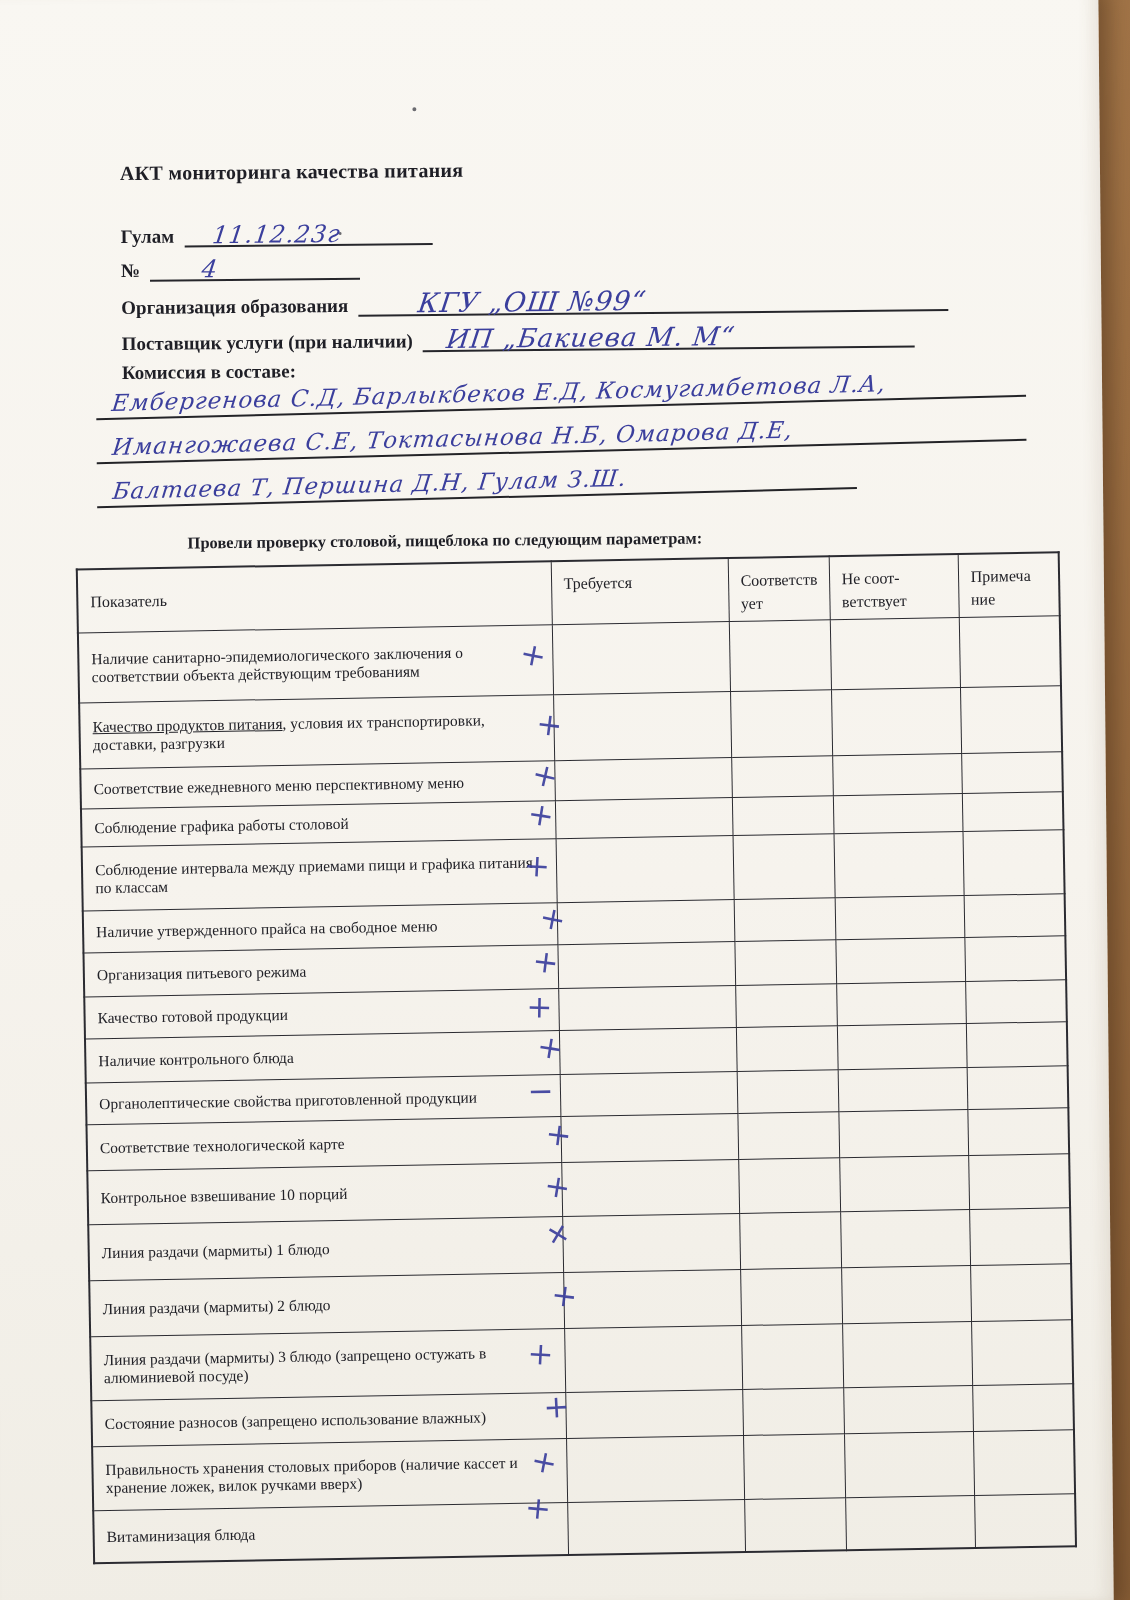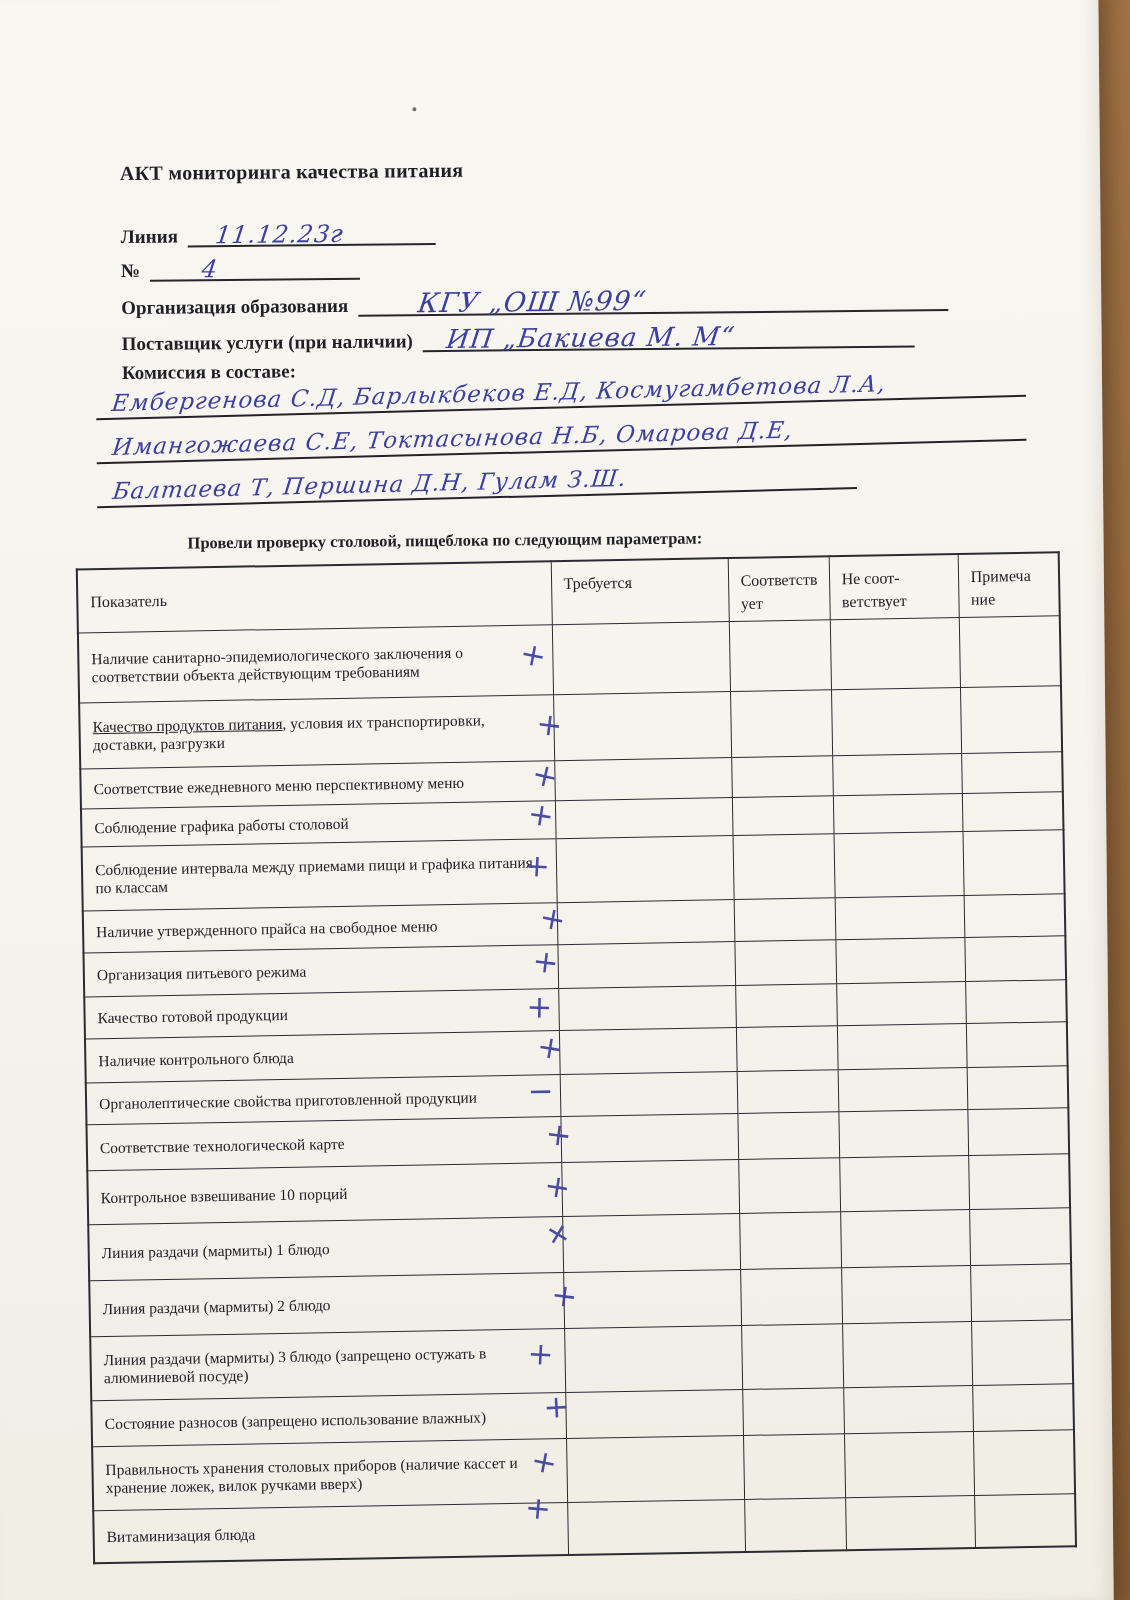--- a/index.html
+++ b/index.html
@@ -59,21 +59,21 @@
 <body>
 
 <div class="paper">
   <div class="speck" style="left:435px;top:118px;width:4px;height:4px;"></div>
   <div class="speck" style="left:360px;top:242px;width:3px;height:3px;"></div>
 
   <div class="content">
     <h1 class="page-title">АКТ мониторинга качества питания</h1>
 
     <div class="field f0">
-      <span>Линия</span><span class="fline"><span class="hand">11.12.23г</span></span>
+      <span>Гулам</span><span class="fline"><span class="hand">11.12.23г</span></span>
     </div>
 
     <div class="field f1">
       <span>№</span><span class="fline"><span class="hand">4</span></span>
     </div>
 
     <div class="field f2">
       <span>Организация образования</span><span class="fline"><span class="hand" style="font-size:27px;">КГУ „ОШ №99“</span></span>
     </div>
 

